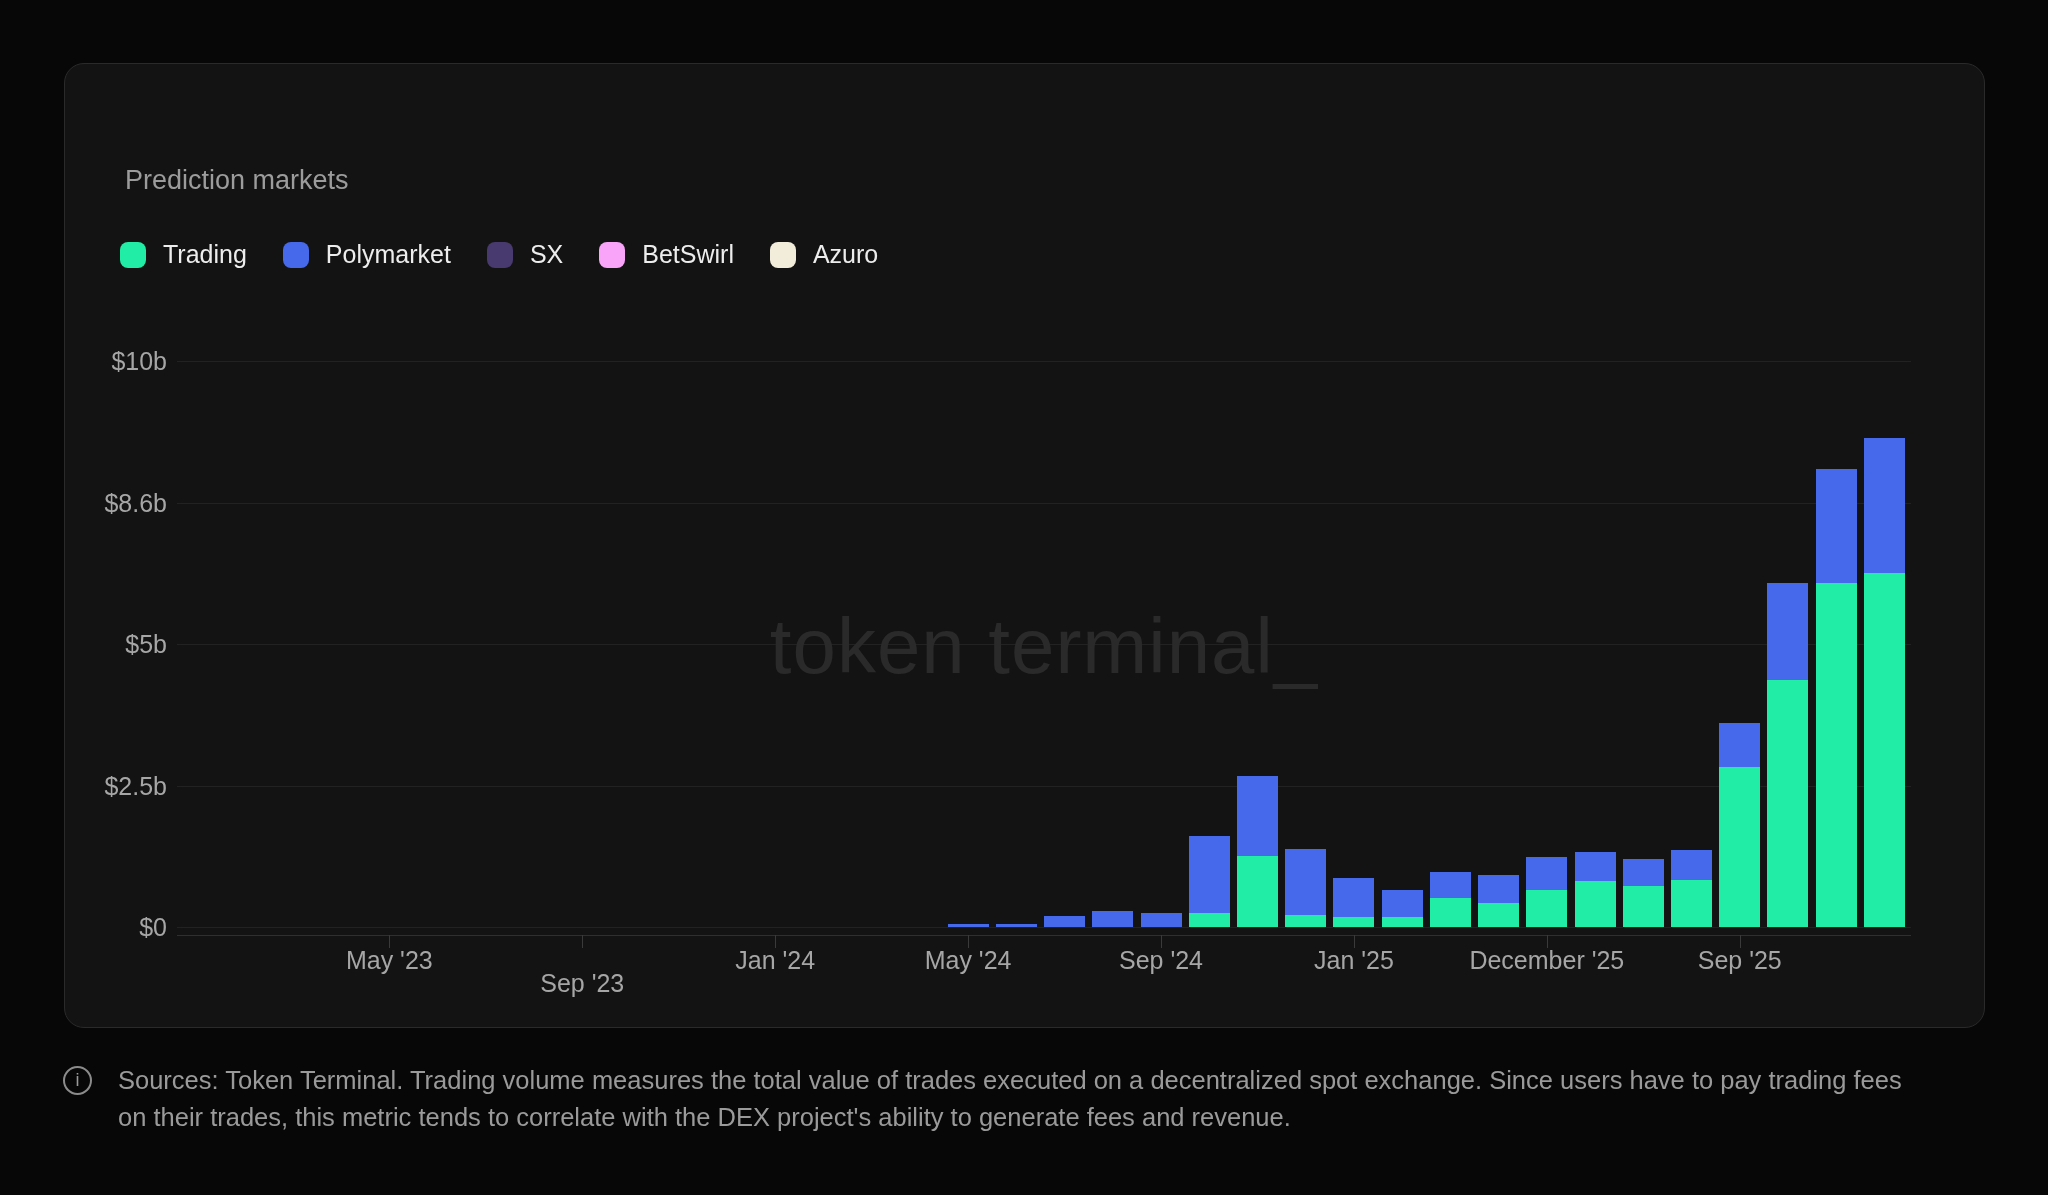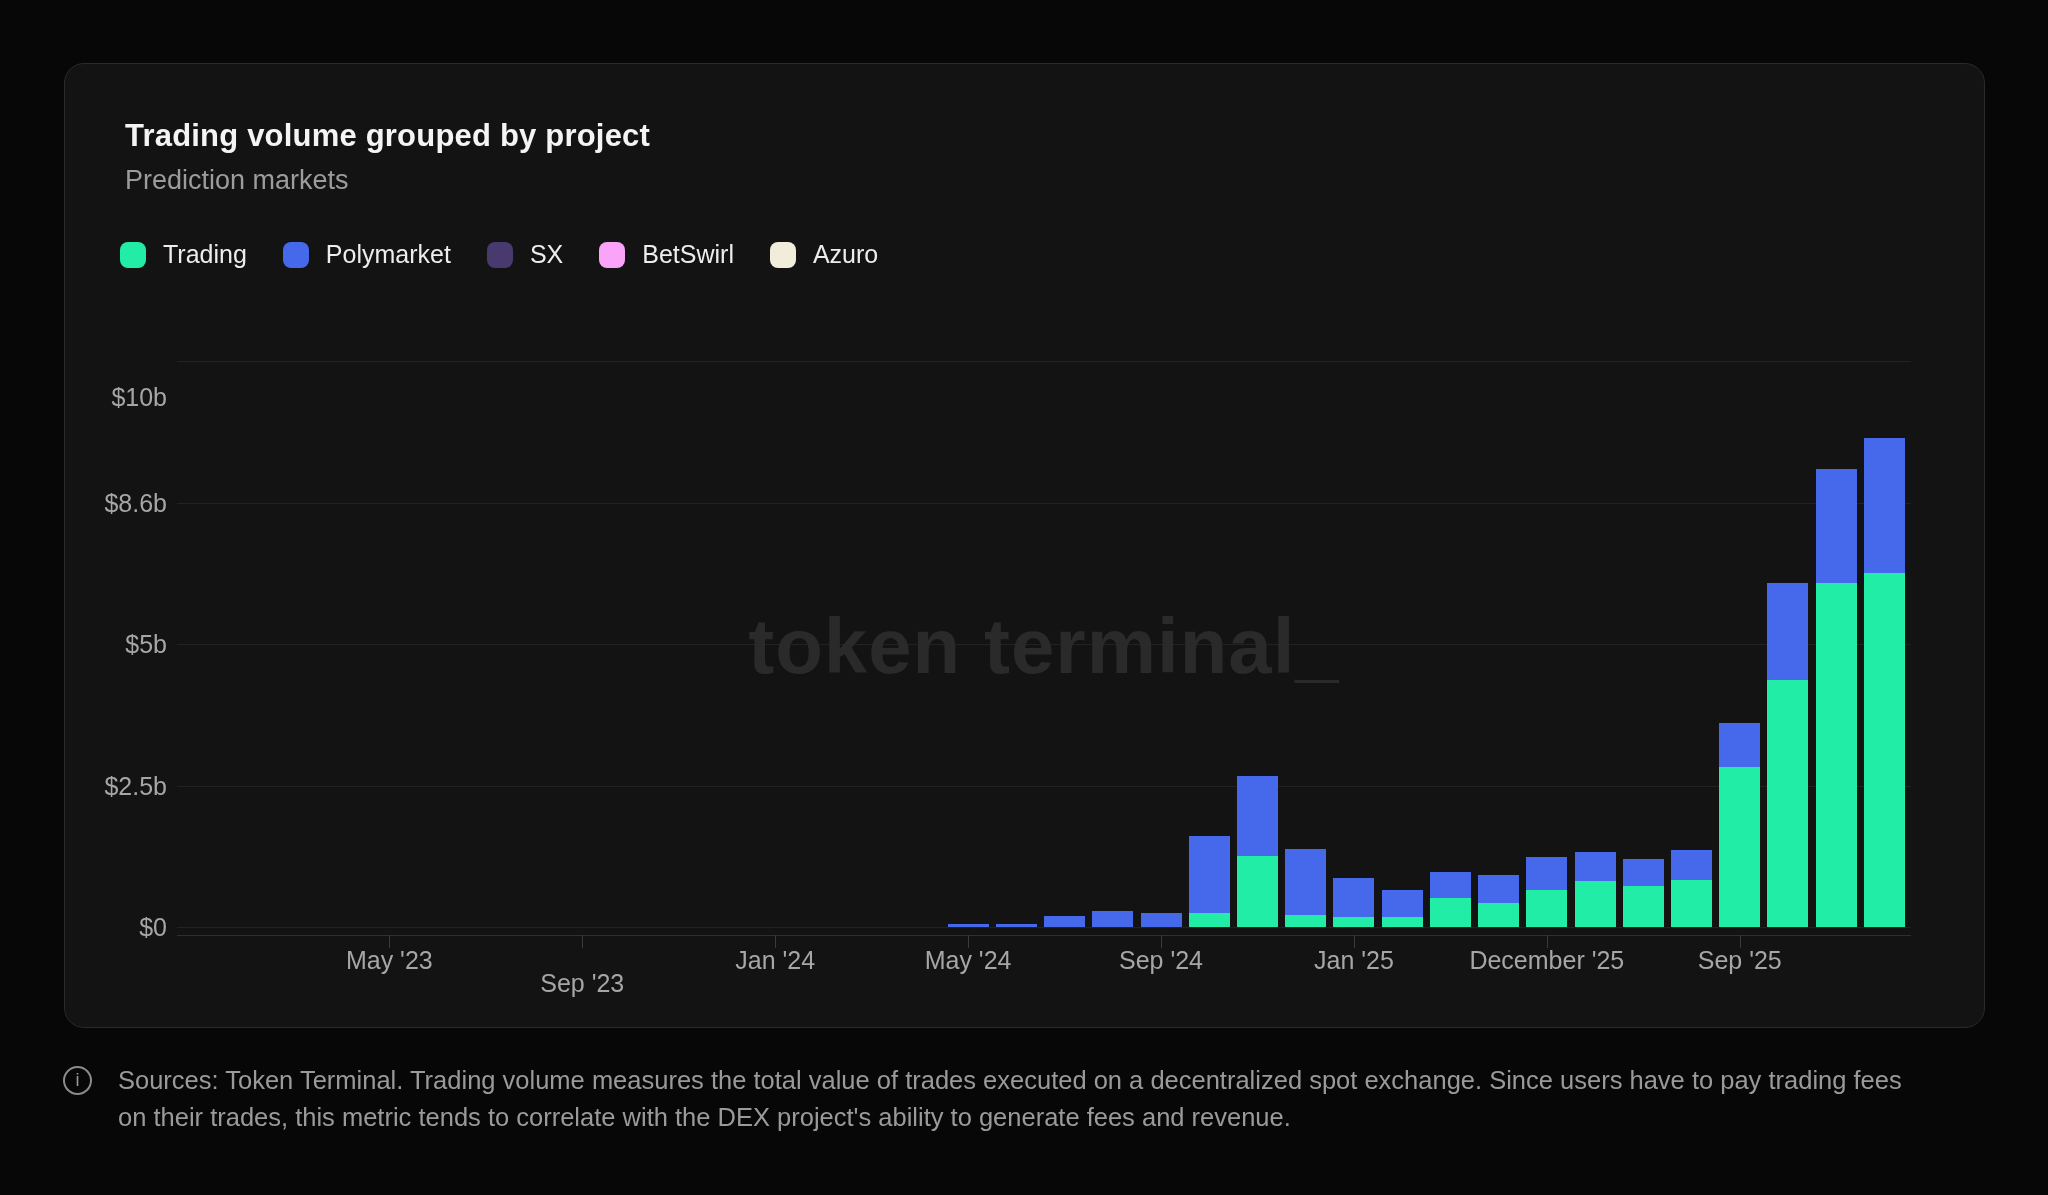--- a/index.html
+++ b/index.html
@@ -9,36 +9,35 @@
          border:1px solid #2a2a2a;border-radius:20px;box-sizing:border-box;}
   .chart-title{position:absolute;left:60px;top:54px;font-size:31px;font-weight:700;color:#f4f4f4;letter-spacing:.2px;}
   .chart-subtitle{position:absolute;left:60px;top:101px;font-size:27px;font-weight:400;color:#9c9c9c;}
   .legend{position:absolute;left:55px;top:176px;display:flex;align-items:center;gap:36px;}
   .legend-item{display:flex;align-items:center;gap:17px;cursor:pointer;}
   .swatch{width:26px;height:26px;border-radius:8px;flex:0 0 auto;}
   .legend-label{font-size:25px;color:#ededed;}
   .gridline{position:absolute;left:112px;width:1734px;height:1px;background:#222222;z-index:1;}
   .ylabel{position:absolute;left:0;width:102px;text-align:right;font-size:25px;color:#a6a6a6;z-index:1;}
   .watermark{position:absolute;left:979px;top:582px;transform:translate(-50%,-50%);font-size:78px;
-             color:#2a2a2a;letter-spacing:1px;white-space:nowrap;z-index:2;font-weight:700;}
+             color:#2a2a2a;letter-spacing:1px;white-space:nowrap;z-index:2;font-weight:400;}
   .bar-seg{position:absolute;z-index:3;}
   .axis-line{position:absolute;left:112px;width:1734px;top:871px;height:1px;background:#2f2f2f;z-index:1;}
   .axis-tick{position:absolute;top:871px;width:1px;height:13px;background:#3a3a3a;z-index:1;}
   .xlabel{position:absolute;top:882px;transform:translateX(-50%);font-size:25px;color:#a6a6a6;white-space:nowrap;z-index:1;}
   .footer{position:absolute;left:63px;top:1062px;width:1940px;display:flex;gap:26px;align-items:flex-start;}
   .info-icon{width:29px;height:29px;border:2px solid #8b8b8b;border-radius:50%;box-sizing:border-box;
              color:#9a9a9a;font-size:18px;line-height:25px;text-align:center;flex:0 0 auto;margin-top:4px;}
   .footer-text{font-size:25.5px;line-height:37px;color:#9a9a9a;}
 </style>
 </head>
 <body>
 
 <div class="stage">
   <div class="panel">
-    <div class="chart-title">Trading volume grouped by project</div>
     <div class="chart-subtitle">Prediction markets</div>
     <div class="legend">
         <div class="legend-item">
           <div class="swatch" style="background: rgb(34, 237, 166);"></div>
           <div class="legend-label">Trading</div>
         </div>
         <div class="legend-item">
           <div class="swatch" style="background: rgb(70, 105, 236);"></div>
           <div class="legend-label">Polymarket</div>
         </div>
@@ -59,21 +58,21 @@
       <div class="watermark">token terminal_</div>
     <div class="gridline" style="top: 863px;"></div>
         <div class="ylabel" style="top: 849px;">$0</div>
         <div class="gridline" style="top: 721.5px;"></div>
         <div class="ylabel" style="top: 707.5px;">$2.5b</div>
         <div class="gridline" style="top: 580px;"></div>
         <div class="ylabel" style="top: 566px;">$5b</div>
         <div class="gridline" style="top: 438.5px;"></div>
         <div class="ylabel" style="top: 424.5px;">$8.6b</div>
         <div class="gridline" style="top: 297px;"></div>
-        <div class="ylabel" style="top: 283px; margin-top: 36px;">$10b</div>
+        <div class="ylabel" style="top: 283px;">$10b</div>
         <div class="axis-line"></div>
         <div class="axis-tick" style="left: 324.32px;"></div>
         <div class="xlabel" style="left: 324.32px;">May '23</div>
         <div class="axis-tick" style="left: 517.24px;"></div>
         <div class="xlabel" style="left: 517.24px; margin-top: 23px;">Sep '23</div>
         <div class="axis-tick" style="left: 710.16px;"></div>
         <div class="xlabel" style="left: 710.16px;">Jan '24</div>
         <div class="axis-tick" style="left: 903.08px;"></div>
         <div class="xlabel" style="left: 903.08px;">May '24</div>
         <div class="axis-tick" style="left: 1096px;"></div>

